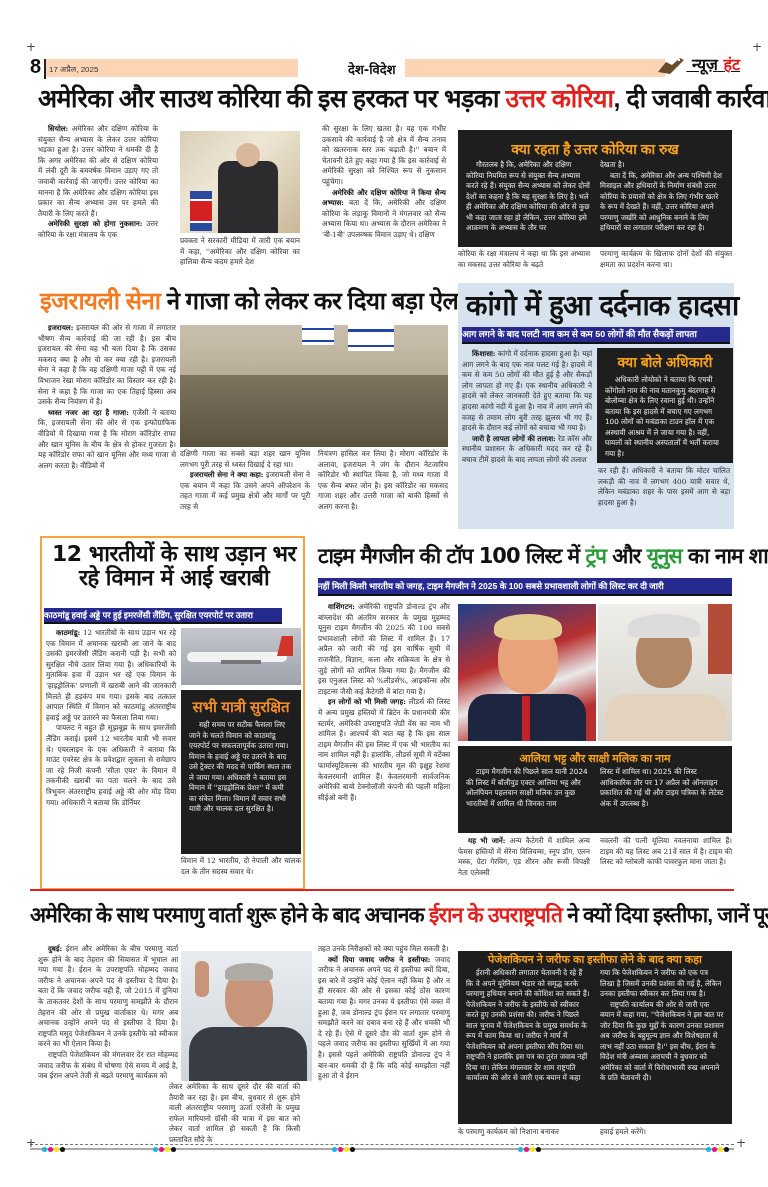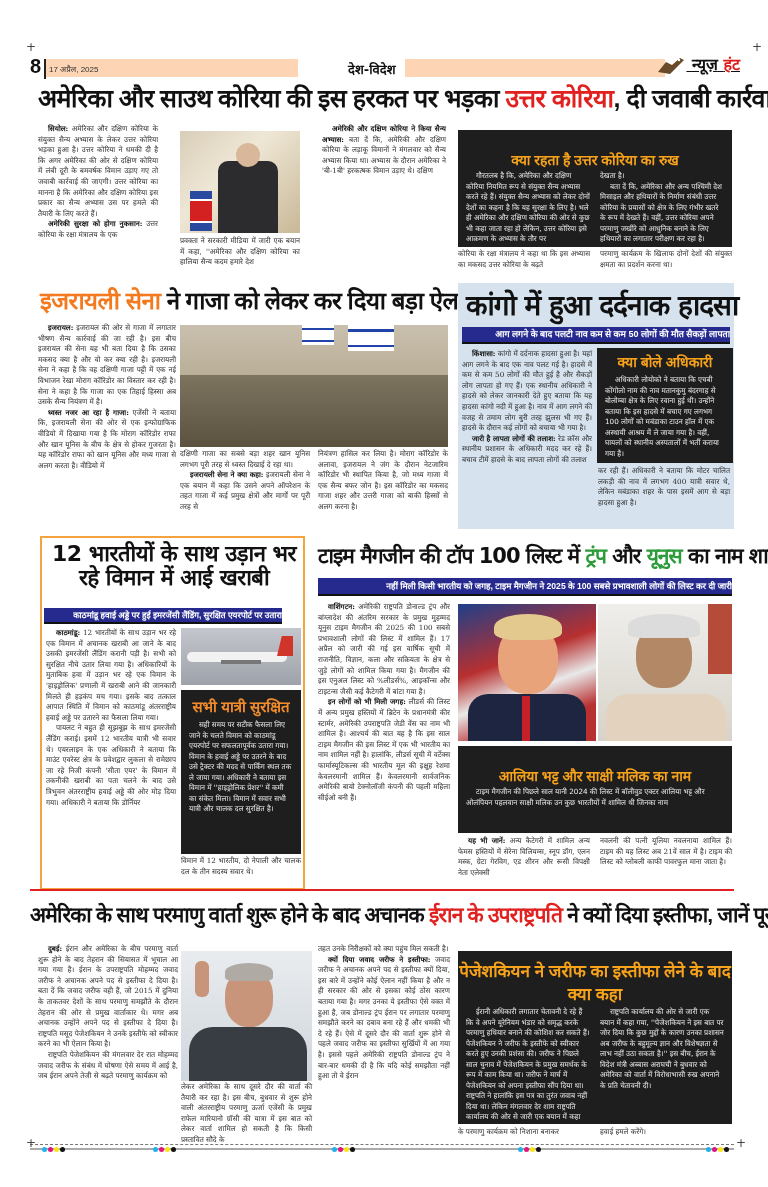--- a/index.html
+++ b/index.html
@@ -22,21 +22,21 @@
   .hl-green { color: #2c9b3a; }
   .col { position: absolute; font-size: 7.2px; line-height: 10.6px; text-align: justify; color: #2b2b2b; }
   .col p { text-indent: 10px; }
   .col b { color: #111; }
   .photo { position: absolute; overflow: hidden; }
   .darkbox { position: absolute; background: #1e1e1e; color: #fff; }
   .darkbox .dtitle { font: bold 14px "Liberation Sans", sans-serif; color: #f7a21b; text-align: center; }
   .darkbox .dcols { display: flex; gap: 10px; padding: 2px 8px; }
   .darkbox .dcols div { flex: 1; font: 7.2px/10.5px "DejaVu Sans", sans-serif; color: #eee; }
   .darkbox .dcols div p { text-indent: 10px; }
-  .bluebar { position: absolute; background: #262a8f; color: #fff; font: bold 9.5px "Liberation Sans", sans-serif; text-align: right; white-space: nowrap; overflow: hidden; border-bottom: 2px solid #111; }
+  .bluebar { position: absolute; background: #262a8f; color: #fff; font: bold 9.5px "Liberation Sans", sans-serif; text-align: left; white-space: nowrap; overflow: hidden; border-bottom: 2px solid #111; }
   .lightblue { position: absolute; background: #d6e3ef; }
   .cmyk { position: absolute; display: flex; gap: 1px; }
   .cmyk span { width: 5px; height: 5px; border-radius: 50%; display: inline-block; }
 </style>
 </head>
 <body>
 
 <div class="reg" style="left:26px;top:40px">+</div>
 <div class="reg" style="left:752px;top:40px">+</div>
 
@@ -63,25 +63,26 @@
   <p><b>सियोल:</b><span> अमेरिका और दक्षिण कोरिया के संयुक्त सैन्य अभ्यास के लेकर उत्तर कोरिया भड़का हुआ है। उत्तर कोरिया ने धमकी दी है कि अगर अमेरिका की ओर से दक्षिण कोरिया में लंबी दूरी के बमवर्षक विमान उड़ाए गए तो जवाबी कार्रवाई की जाएगी। उत्तर कोरिया का मानना है कि अमेरिका और दक्षिण कोरिया इस प्रकार का सैन्य अभ्यास उस पर हमले की तैयारी के लिए करते हैं।</span></p>
   <p><b>अमेरिकी सुरक्षा को होगा नुकसान:</b><span> उत्तर कोरिया के रक्षा मंत्रालय के एक</span></p>
 </div>
 <div class="photo" style="left:180px;top:131px;width:120px;height:102px;background:linear-gradient(135deg,#d8cdb8 0%,#efe7d6 40%,#c8b897 100%)">
   <div class="abs" style="left:10px;top:60px;width:22px;height:40px;background:linear-gradient(#2a4aa0 20%,#fff 20%,#fff 26%,#d32020 26%,#d32020 74%,#fff 74%,#fff 80%,#2a4aa0 80%)"></div>
   <div class="abs" style="left:38px;top:30px;width:60px;height:72px;background:#2c2c2e;border-radius:10px 10px 0 0"></div>
   <div class="abs" style="left:56px;top:12px;width:24px;height:24px;background:#d9b79a;border-radius:50%"></div>
 </div>
 <div class="col" style="left:180px;top:236px;width:120px">प्रवक्ता ने सरकारी मीडिया में जारी एक बयान में कहा, ''अमेरिका और दक्षिण कोरिया का हालिया सैन्य कदम हमारे देश</div>
 <div class="col" style="left:322px;top:124px;width:124px">
-  <p><b>अमेरिकी और दक्षिण कोरिया ने किया सैन्य अभ्यास:</b><span> बता दें कि, अमेरिकी और दक्षिण कोरिया के लड़ाकू विमानों ने मंगलवार को सैन्य अभ्यास किया था। अभ्यास के दौरान अमेरिका ने 'बी-1बी' हरकत्षक विमान उड़ाए थे। दक्षिण</span></p>
+  <p style="text-indent:0">की सुरक्षा के लिए खतरा है। यह एक गंभीर उकसावे की कार्रवाई है जो क्षेत्र में सैन्य तनाव को खतरनाक स्तर तक बढ़ाती है।'' बयान में चेतावनी देते हुए कहा गया है कि इस कार्रवाई से अमेरिकी सुरक्षा को निश्चित रूप से नुकसान पहुंचेगा।</p>
+  <p><b>अमेरिकी और दक्षिण कोरिया ने किया सैन्य अभ्यास:</b><span> बता दें कि, अमेरिकी और दक्षिण कोरिया के लड़ाकू विमानों ने मंगलवार को सैन्य अभ्यास किया था। अभ्यास के दौरान अमेरिका ने 'बी-1बी' उपलब्षक विमान उड़ाए थे। दक्षिण</span></p>
 </div>
 
 <div class="darkbox" style="left:458px;top:130px;width:274px;height:117px">
-  <div class="dtitle" style="color:#f7a21b;padding-top:20px">क्या रहता है उत्तर कोरिया का रुख</div>
+  <div class="dtitle" style="color:#f7a21b;padding-top:9px">क्या रहता है उत्तर कोरिया का रुख</div>
   <div class="dcols">
     <div>
         <p>गौरतलब है कि, अमेरिका और दक्षिण कोरिया नियमित रूप से संयुक्त सैन्य अभ्यास करते रहे हैं। संयुक्त सैन्य अभ्यास को लेकर दोनों देशों का कहना है कि यह सुरक्षा के लिए है। भले ही अमेरिका और दक्षिण कोरिया की ओर से कुछ भी कहा जाता रहा हो लेकिन, उत्तर कोरिया इसे आक्रमण के अभ्यास के तौर पर</p>
       </div>
     <div>
         <p style="text-indent:0">देखता है।</p>
         <p>बता दें कि, अमेरिका और अन्य पश्चिमी देश मिसाइल और हथियारों के निर्माण संबंधी उत्तर कोरिया के प्रयासों को क्षेत्र के लिए गंभीर खतरे के रूप में देखते हैं। वहीं, उत्तर कोरिया अपने परमाणु जखीरे को आधुनिक बनाने के लिए हथियारों का लगातार परीक्षण कर रहा है।</p>
       </div>
   </div>
 </div>
@@ -161,24 +162,27 @@
   <div class="abs" style="left:10px;top:90px;width:118px;height:47px;background:#1d2540;border-radius:20px 20px 0 0"></div>
   <div class="abs" style="left:64px;top:92px;width:8px;height:45px;background:#c5202a"></div>
 </div>
 <div class="photo" style="left:598px;top:604px;width:134px;height:137px;background:linear-gradient(180deg,#efeeeb 0%,#d7d3c9 100%)">
   <div class="abs" style="left:110px;top:0;width:24px;height:70px;background:#b54b39"></div>
   <div class="abs" style="left:38px;top:20px;width:56px;height:64px;background:#b38866;border-radius:45%"></div>
   <div class="abs" style="left:30px;top:10px;width:72px;height:24px;background:#dcdcdc;border-radius:50% 50% 20% 20%"></div>
   <div class="abs" style="left:8px;top:90px;width:120px;height:47px;background:#e3d2bd;border-radius:22px 22px 0 0"></div>
 </div>
 <div class="darkbox" style="left:458px;top:746px;width:274px;height:87px">
-  <div class="dtitle" style="font-size:14px;padding-top:20px">आलिया भट्ट और साक्षी मलिक का नाम</div>
+  <div class="dtitle" style="font-size:11px;padding-top:4px">आलिया भट्ट और साक्षी मलिक का नाम</div>
   <div class="dcols">
     <div>
         <p>टाइम मैगजीन की पिछले साल यानी 2024 की लिस्ट में बॉलीवुड एक्टर आलिया भट्ट और ओलंपियन पहलवान साक्षी मलिक उन कुछ भारतीयों में शामिल थी जिनका नाम</p>
+      </div>
+    <div>
+        <p style="text-indent:0">लिस्ट में शामिल था। 2025 की लिस्ट आधिकारिक तौर पर 17 अप्रैल को ऑनलाइन प्रकाशित की गई थी और टाइम पत्रिका के लेटेस्ट अंक में उपलब्ध है।</p>
       </div>
   </div>
 </div>
 <div class="col" style="left:458px;top:836px;width:132px">
   <p><b>यह भी जानें:</b><span> अन्य कैटेगरी में शामिल अन्य फेमस हस्तियों में सेरेना विलियम्स, स्नूप डॉग, एलन मस्क, ग्रेटा गेरविग, एड शीरन और रूसी विपक्षी नेता एलेक्सी</span></p>
 </div>
 <div class="col" style="left:600px;top:836px;width:132px">नवलनी की पत्नी यूलिया नवलनाया शामिल हैं। टाइम की यह लिस्ट अब 21वें साल में है। टाइम की लिस्ट को ग्लोबली काफी पावरफुल माना जाता है।</div>
 
 <div class="abs" style="left:30px;top:889px;width:704px;height:2px;background:#e0211f"></div>
 
@@ -187,33 +191,34 @@
 <div class="col" style="left:38px;top:944px;width:140px">
   <p><b>दुबई:</b><span> ईरान और अमेरिका के बीच परमाणु वार्ता शुरू होने के बाद तेहरान की सियासत में भूचाल आ गया गया है। ईरान के उपराष्ट्रपति मोहम्मद जवाद जरीफ ने अचानक अपने पद से इस्तीफा दे दिया है। बता दें कि जवाद जरीफ वही हैं, जो 2015 में दुनिया के ताकतवर देशों के साथ परमाणु समझौते के दौरान तेहरान की ओर से प्रमुख वार्ताकार थे। मगर अब अचानक उन्होंने अपने पद से इस्तीफा दे दिया है। राष्ट्रपति मसूद पेजेशकियन ने उनके इस्तीफे को स्वीकार करने का भी ऐलान किया है।</span></p>
   <p>राष्ट्रपति पेजेशकियन की मंगलवार देर रात मोहम्मद जवाद जरीफ के संबंध में घोषणा ऐसे समय में आई है, जब ईरान अपने तेजी से बढ़ते परमाणु कार्यक्रम को</p>
 </div>
 <div class="photo" style="left:181px;top:951px;width:131px;height:130px;background:linear-gradient(180deg,#e9ecef,#cfd6dc)">
   <div class="abs" style="left:44px;top:18px;width:48px;height:58px;background:#c8957b;border-radius:45%"></div>
   <div class="abs" style="left:44px;top:12px;width:48px;height:18px;background:#b0aaa5;border-radius:50% 50% 20% 20%"></div>
   <div class="abs" style="left:8px;top:76px;width:118px;height:54px;background:#383c43;border-radius:24px 24px 0 0"></div>
   <div class="abs" style="left:14px;top:10px;width:14px;height:36px;background:#c8957b;border-radius:6px"></div>
 </div>
-<div class="col" style="left:181px;top:1082px;width:131px">लेकर अमेरिका के साथ दूसरे दौर की वार्ता की तैयारी कर रहा है। इस बीच, बुधवार से शुरू होने वाली अंतरराष्ट्रीय परमाणु ऊर्जा एजेंसी के प्रमुख राफेल मारियानो ग्रॉसी की यात्रा में इस बात को लेकर वार्ता शामिल हो सकती है कि किसी प्रस्तावित सौदे के</div>
+<div class="col" style="left:169px;top:1082px;width:131px">लेकर अमेरिका के साथ दूसरे दौर की वार्ता की तैयारी कर रहा है। इस बीच, बुधवार से शुरू होने वाली अंतरराष्ट्रीय परमाणु ऊर्जा एजेंसी के प्रमुख राफेल मारियानो ग्रॉसी की यात्रा में इस बात को लेकर वार्ता शामिल हो सकती है कि किसी प्रस्तावित सौदे के</div>
 <div class="col" style="left:318px;top:944px;width:132px">
   <p style="text-indent:0">तहत उनके निरीक्षकों को क्या पहुंच मिल सकती है।</p>
   <p><b>क्यों दिया जवाद जरीफ ने इस्तीफा:</b><span> जवाद जरीफ ने अचानक अपने पद से इस्तीफा क्यों दिया, इस बारे में उन्होंने कोई ऐलान नहीं किया है और न ही सरकार की ओर से इसका कोई ठोस कारण बताया गया है। मगर उनका ये इस्तीफा ऐसे वक्त में हुआ है, जब डोनाल्ड ट्रंप ईरान पर लगातार परमाणु समझौते करने का दबाव बना रहे हैं और धमकी भी दे रहे हैं। ऐसे में दूसरे दौर की वार्ता शुरू होने से पहले जवाद जरीफ का इस्तीफा सुर्खियों में आ गया है। इससे पहले अमेरिकी राष्ट्रपति डोनाल्ड ट्रंप ने बार-बार धमकी दी है कि यदि कोई समझौता नहीं हुआ तो वे ईरान</span></p>
 </div>
 
 <div class="darkbox" style="left:458px;top:951px;width:274px;height:173px">
-  <div class="dtitle" style="font-size:17px;padding-top:8px">पेजेशकियन ने जरीफ का इस्तीफा लेने के बाद क्या कहा</div>
+  <div class="dtitle" style="font-size:11px;padding-top:0">पेजेशकियन ने जरीफ का इस्तीफा लेने के बाद क्या कहा</div>
   <div class="dcols">
     <div>
         <p>ईरानी अधिकारी लगातार चेतावनी दे रहे हैं कि वे अपने यूरेनियम भंडार को समृद्ध करके परमाणु हथियार बनाने की कोशिश कर सकते हैं। पेजेशकियन ने जरीफ के इस्तीफे को स्वीकार करते हुए उनकी प्रशंसा की। जरीफ ने पिछले साल चुनाव में पेजेशकियन के प्रमुख समर्थक के रूप में काम किया था। जरीफ ने मार्च में पेजेशकियन को अपना इस्तीफा सौंप दिया था। राष्ट्रपति ने हालांकि इस पत्र का तुरंत जवाब नहीं दिया था। लेकिन मंगलवार देर शाम राष्ट्रपति कार्यालय की ओर से जारी एक बयान में कहा</p>
       </div>
     <div>
+        <p style="text-indent:0">गया कि पेजेशकियन ने जरीफ को एक पत्र लिखा है जिसमें उनकी प्रशंसा की गई है, लेकिन उनका इस्तीफा स्वीकार कर लिया गया है।</p>
         <p>राष्ट्रपति कार्यालय की ओर से जारी एक बयान में कहा गया, ''पेजेशकियन ने इस बात पर जोर दिया कि कुछ मुद्दों के कारण उनका प्रशासन अब जरीफ के बहुमूल्य ज्ञान और विशेषज्ञता से लाभ नहीं उठा सकता है।'' इस बीच, ईरान के विदेश मंत्री अब्बास अराघची ने बुधवार को अमेरिका को वार्ता में विरोधाभासी रुख अपनाने के प्रति चेतावनी दी।</p>
       </div>
   </div>
 </div>
 <div class="col" style="left:458px;top:1127px;width:132px">के परमाणु कार्यक्रम को निशाना बनाकर</div>
 <div class="col" style="left:600px;top:1127px;width:132px">हवाई हमले करेंगे।</div>
 
 <div class="abs" style="left:30px;top:1144px;width:704px;height:0;border-top:1px dashed #777"></div>
 <div class="abs" style="left:30px;top:1148px;width:704px;height:2px;background:#aaa"></div>
 <div class="reg" style="left:26px;top:1136px">+</div>

